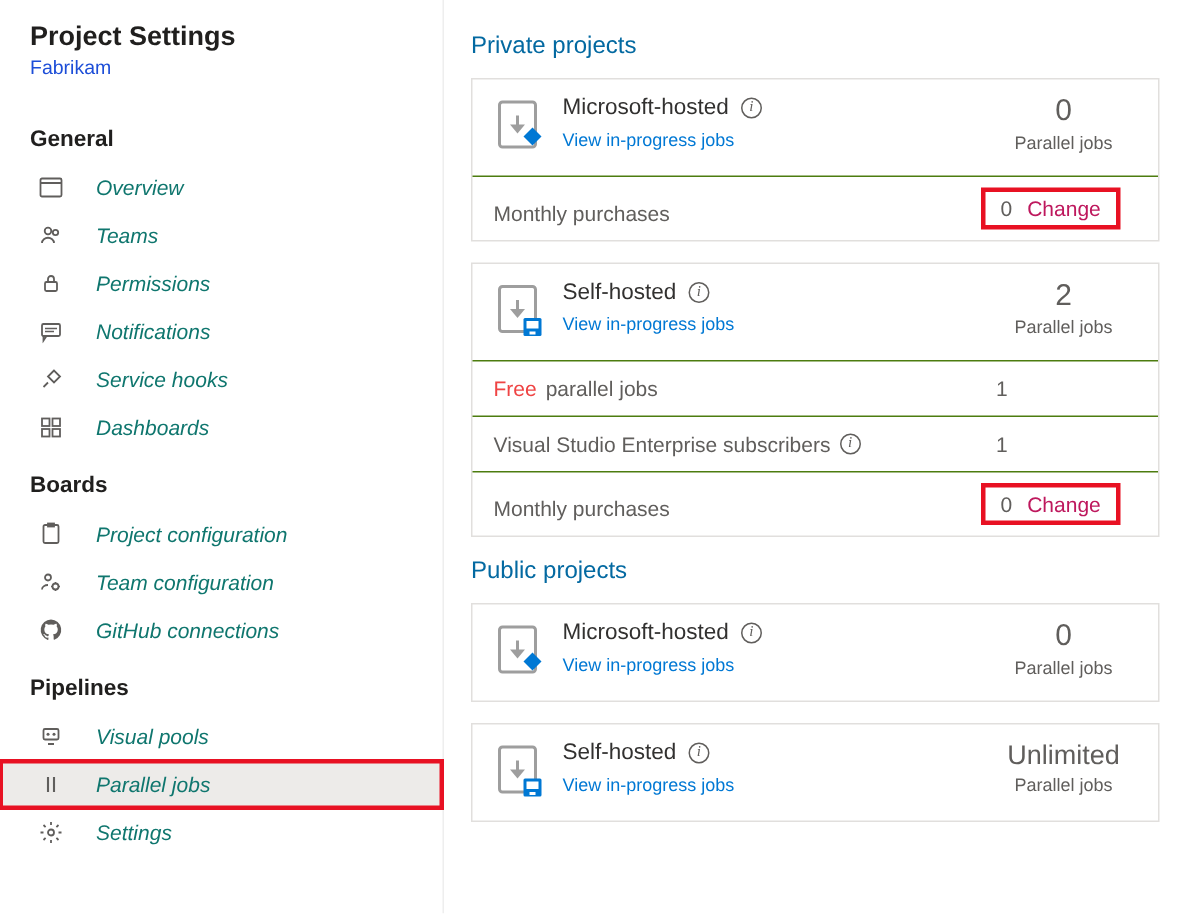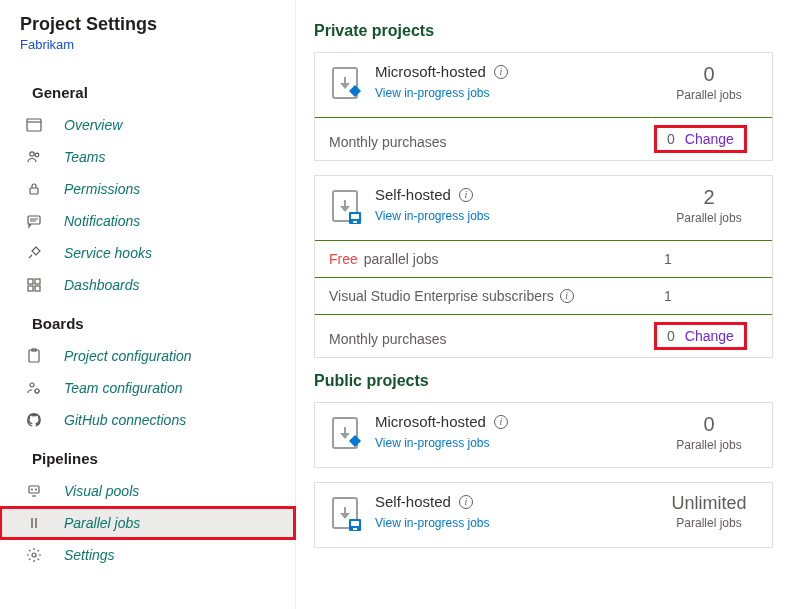--- a/index.html
+++ b/index.html
@@ -17,42 +17,42 @@
     width: 296px;
     padding: 14px 0 0 0;
     border-right: 1px solid #eee;
     flex-shrink: 0;
   }
   .sidebar-header { padding: 0 20px 18px 20px; }
   .sidebar-title { font-size: 18px; font-weight: 600; color: #201f1e; }
   .sidebar-subtitle { font-size: 13px; color: #1d4ed8; margin-top: 2px; }
   .sidebar-group-title {
     font-size: 15px; font-weight: 600; color: #201f1e;
-    padding: 14px 20px 8px 32px;
+    padding: 14px 20px 8px 20px;
   }
   .sidebar-item {
     display: flex; align-items: center;
     height: 32px; padding: 0 20px 0 26px;
     cursor: pointer; gap: 22px;
     color: #0f766e;
     font-style: italic;
   }
   .sidebar-item.selected { background: #edebe9; }
   .sidebar-item .icon { width: 16px; height: 16px; flex-shrink:0; display:flex; align-items:center; justify-content:center; }
   .sidebar-item-label { font-size: 14px; }
   .highlight-red { outline: 3px solid #e81123; outline-offset: -2px; }
 
   .main {
     flex: 1;
     padding: 18px 22px 0 18px;
     overflow-y: auto;
   }
   .section-title {
-    font-size: 16px; color: #14532d;
-    margin: 4px 0 12px 0; font-weight: 700;
+    font-size: 16px; color: #0369a1;
+    margin: 4px 0 12px 0; font-weight: 400;
   }
   .card {
     border: 1px solid #e1dfdd;
     margin-bottom: 14px;
   }
   .card-head {
     display: flex; align-items: flex-start;
     padding: 10px 18px 10px 14px;
     min-height: 64px;
     position: relative;
@@ -77,21 +77,21 @@
   .card-sub { font-size: 12px; color: #605e5c; margin-top:2px; }
 
   .card-row {
     display: flex; align-items: flex-end;
     border-top: 1px solid #4d7c0f;
     padding: 10px 18px 10px 14px;
     font-size: 14px; color: #605e5c;
   }
   .card-row .row-label { flex: 1; display:flex; align-items:center; gap:6px; }
   .card-row .row-val { width: 100px; text-align:left; color:#605e5c; padding-left: 10px; display:flex; align-items:center; gap:10px;}
-  .card-row .row-val a { color:#6d28d9; cursor:pointer; }
+  .card-row .row-val a { color:#be185d; cursor:pointer; }
 
   .free-tag { color: #ef4444; font-weight: 400; }
   .info-icon {
     width: 14px; height: 14px; border:1px solid #605e5c;
     border-radius: 50%; display:inline-flex;
     align-items:center; justify-content:center;
     font-size: 10px; color:#605e5c; line-height:1;
     font-style: italic; font-family: Georgia, serif;
   }
   .purchase-box.highlight { border: 3px solid #e81123; padding: 3px 10px; margin: -3px -10px; display:flex; align-items:center; gap:10px;}

